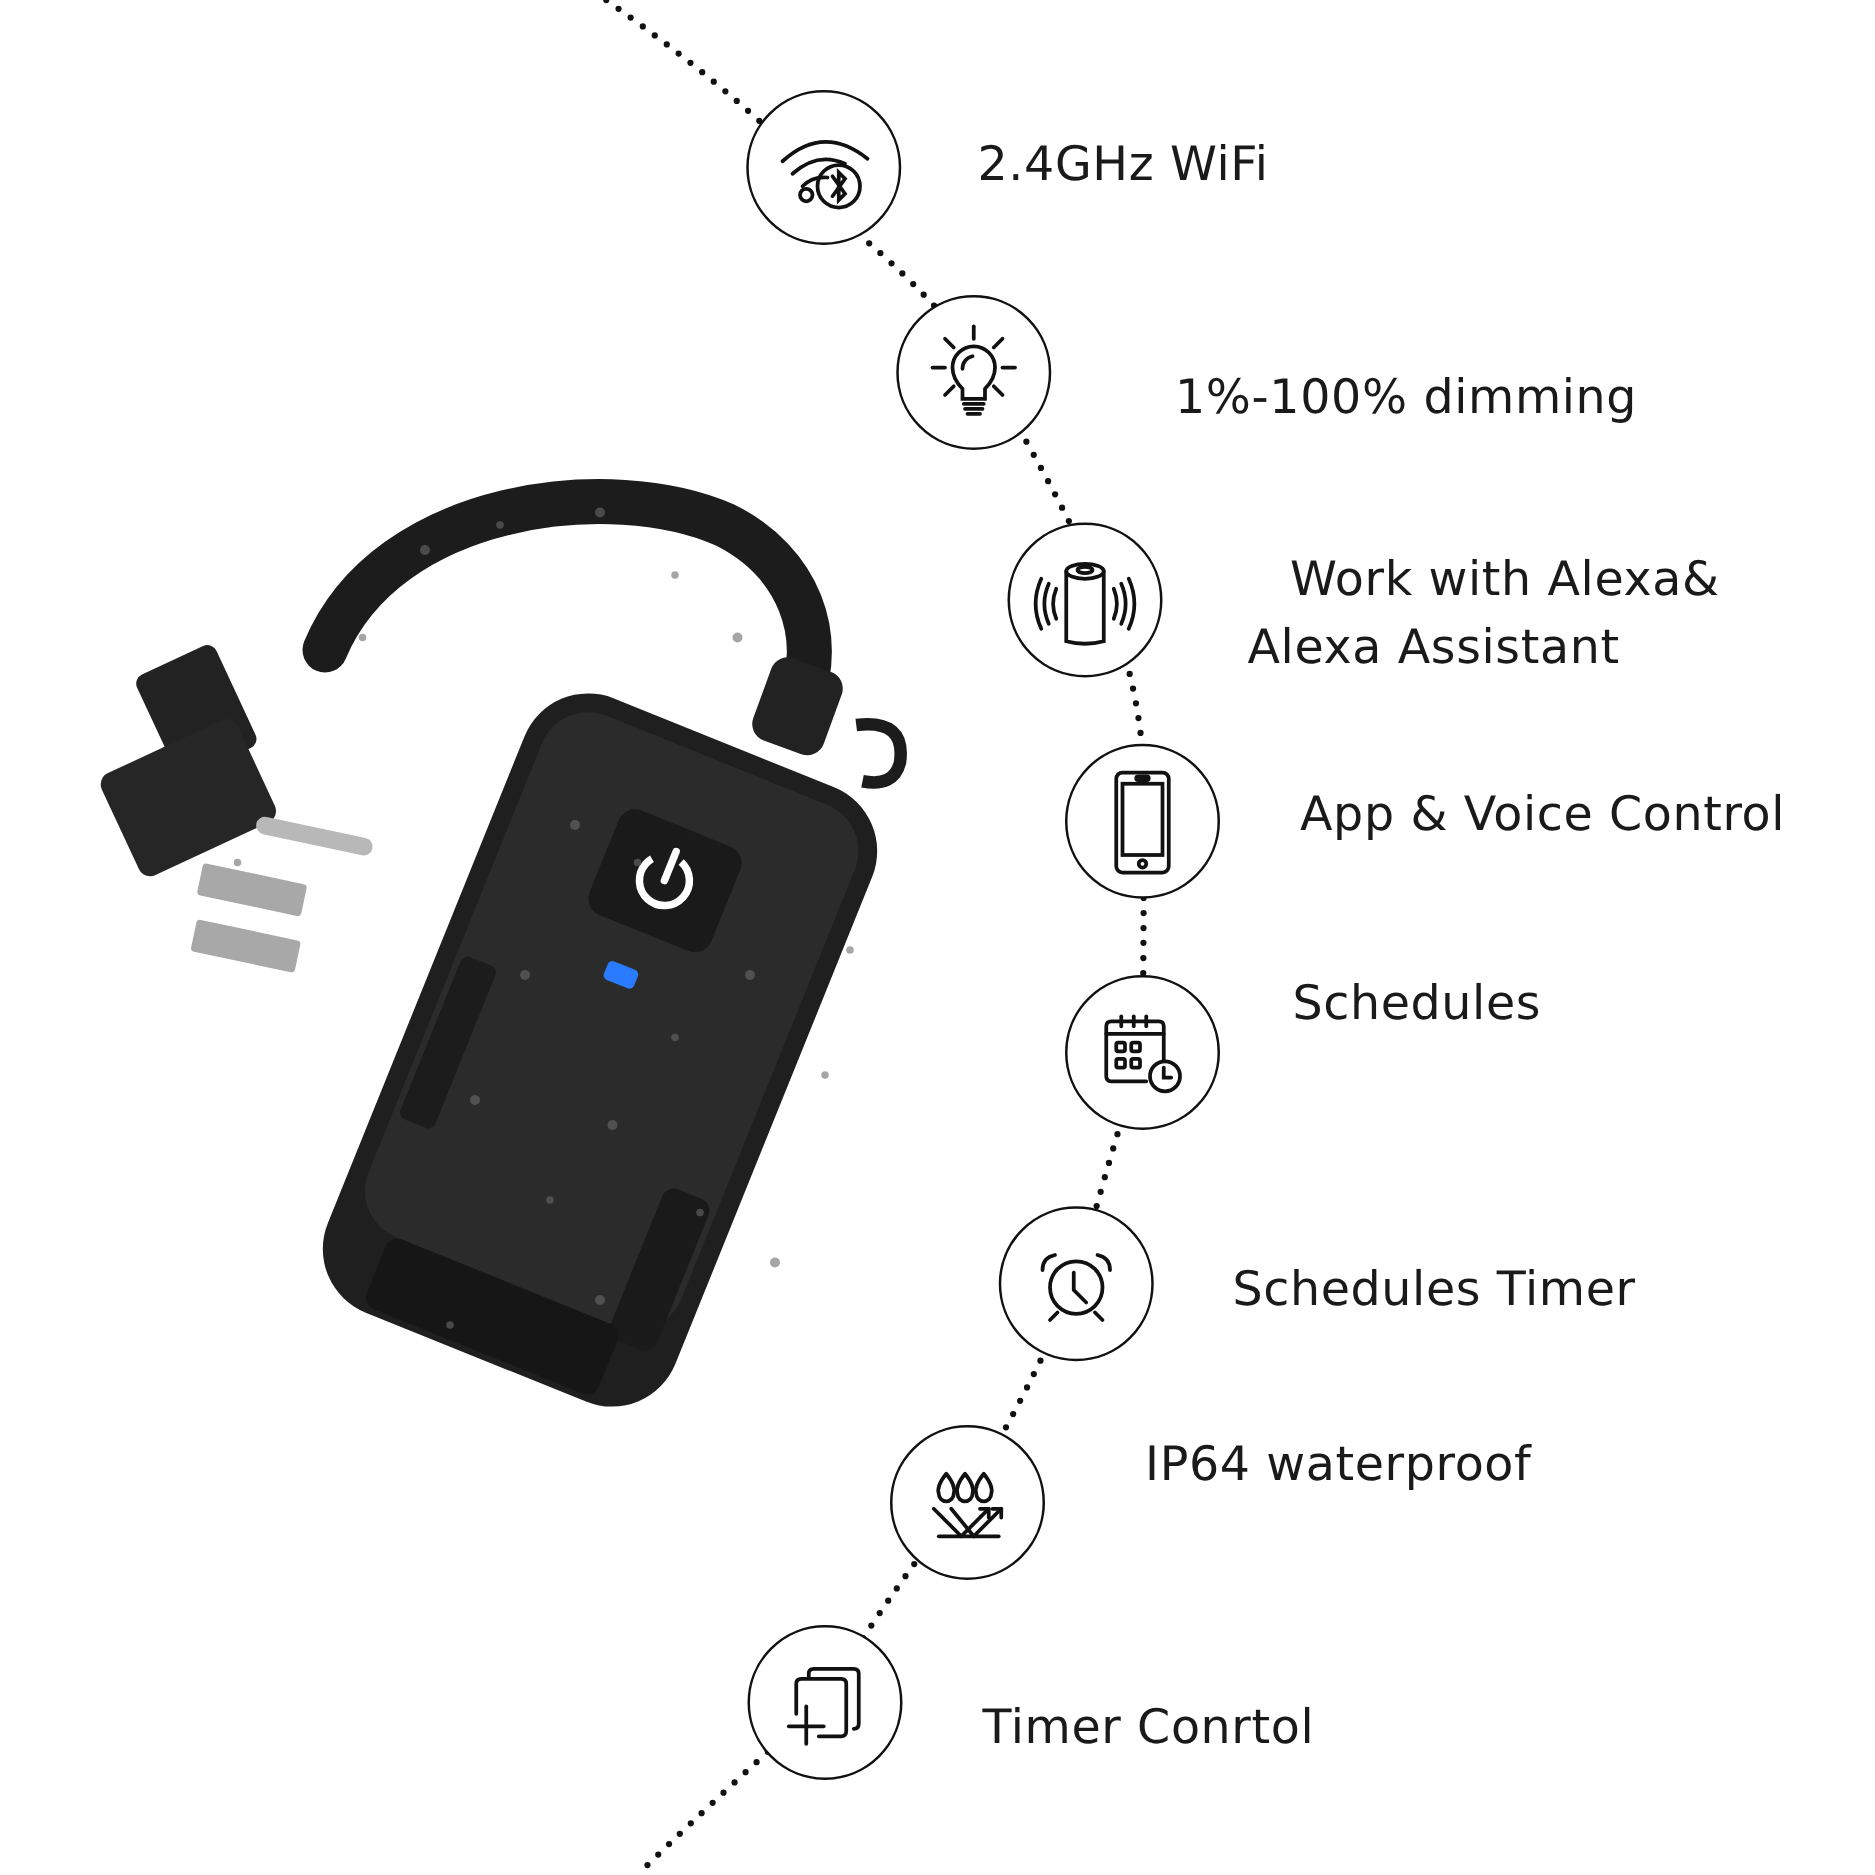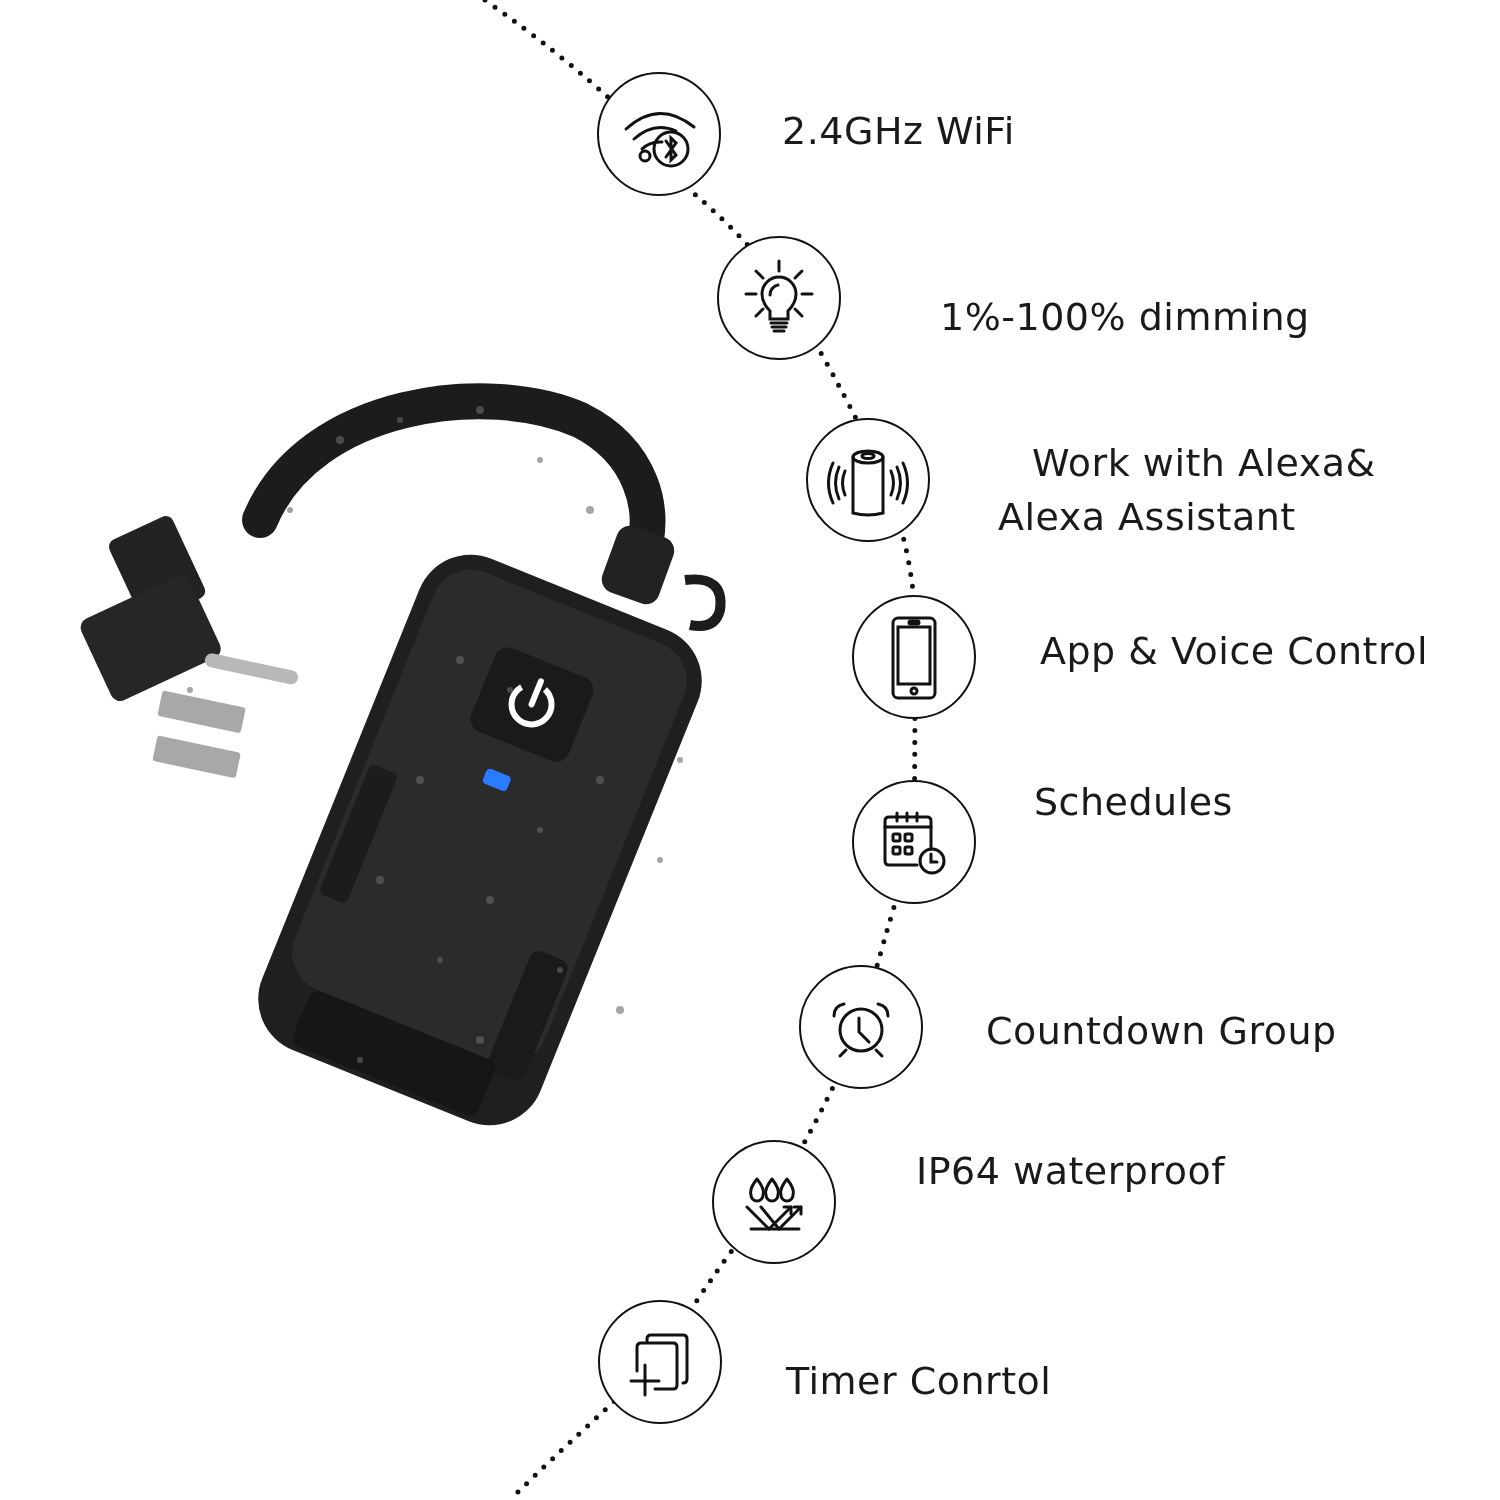--- a/index.html
+++ b/index.html
@@ -168,21 +168,21 @@
   <div class="feature-circle" style="left:799px;top:965px;">
     <svg viewBox="0 0 90 90" fill="none" stroke="#111" stroke-width="3" stroke-linecap="round">
       <circle cx="45" cy="48" r="21"></circle>
       <path d="M 43 36 L 43 50 L 53 60"></path>
       <path d="M 18 34 Q 18 24 28 22"></path>
       <path d="M 72 34 Q 72 24 62 22"></path>
       <line x1="30" y1="68" x2="24" y2="74"></line>
       <line x1="60" y1="68" x2="66" y2="74"></line>
     </svg>
   </div>
-  <div class="feature-label" style="left:986px;top:1004px;">Countdown Group</div>
+  <div class="feature-label" style="left:986px;top:1004px;">Schedules Timer</div>
 </div>
 
 <div class="feature">
   <div class="feature-circle" style="left:712px;top:1140px;">
     <svg viewBox="0 0 90 90" fill="none" stroke="#111" stroke-width="3" stroke-linecap="round" stroke-linejoin="round">
       <path d="M 28 22 Q 20 32 22 38 A 6 6 0 0 0 34 38 Q 36 32 28 22 Z"></path>
       <path d="M 43 22 Q 35 32 37 38 A 6 6 0 0 0 49 38 Q 51 32 43 22 Z"></path>
       <path d="M 58 22 Q 50 32 52 38 A 6 6 0 0 0 64 38 Q 66 32 58 22 Z"></path>
       <line x1="18" y1="50" x2="40" y2="72"></line>
       <line x1="32" y1="50" x2="50" y2="72"></line>

